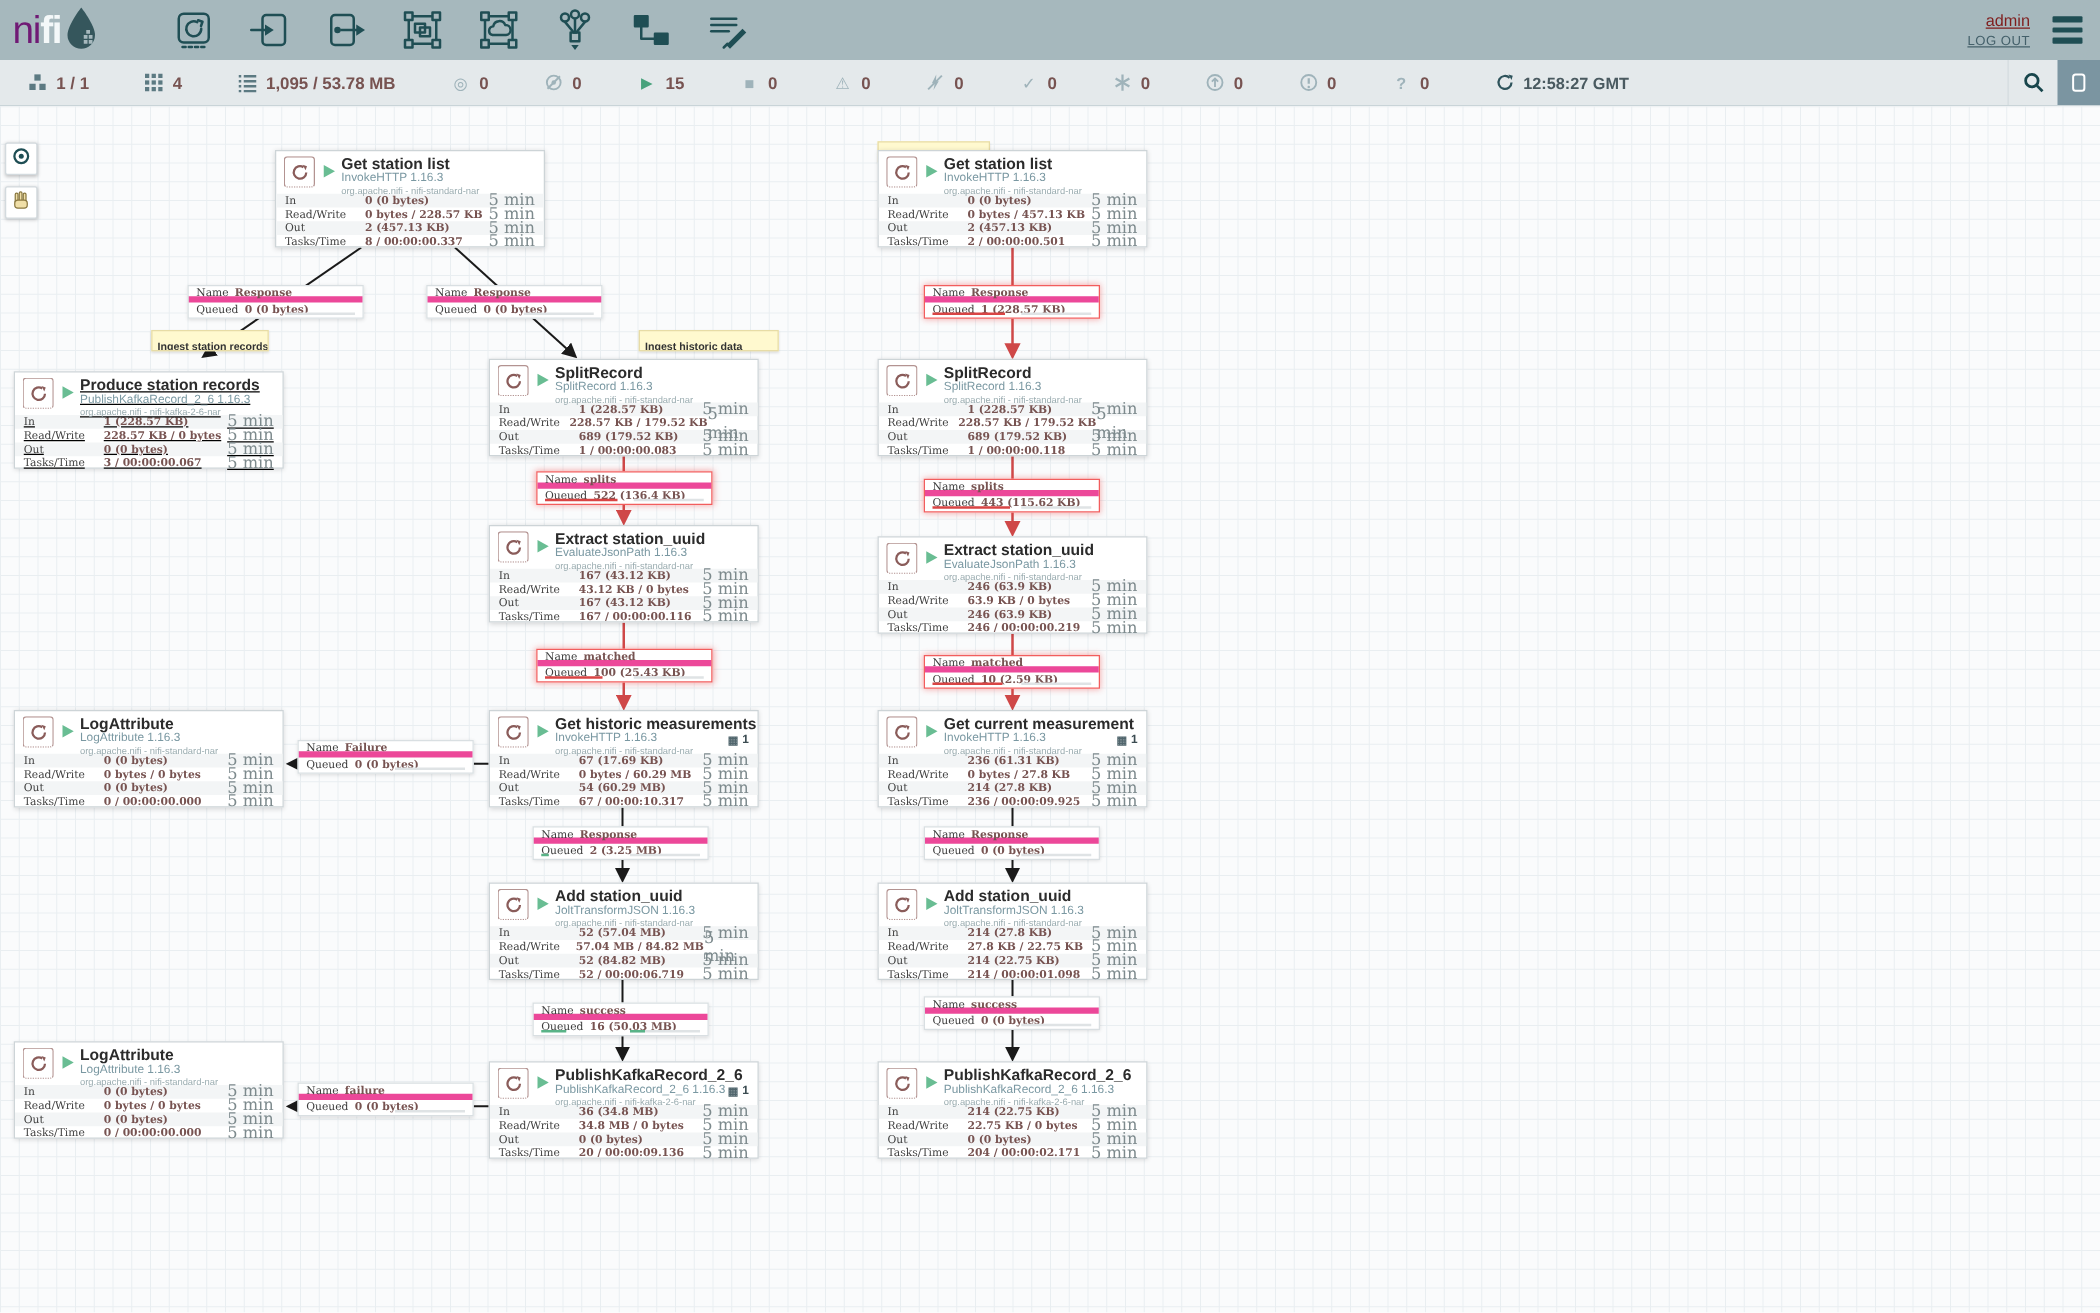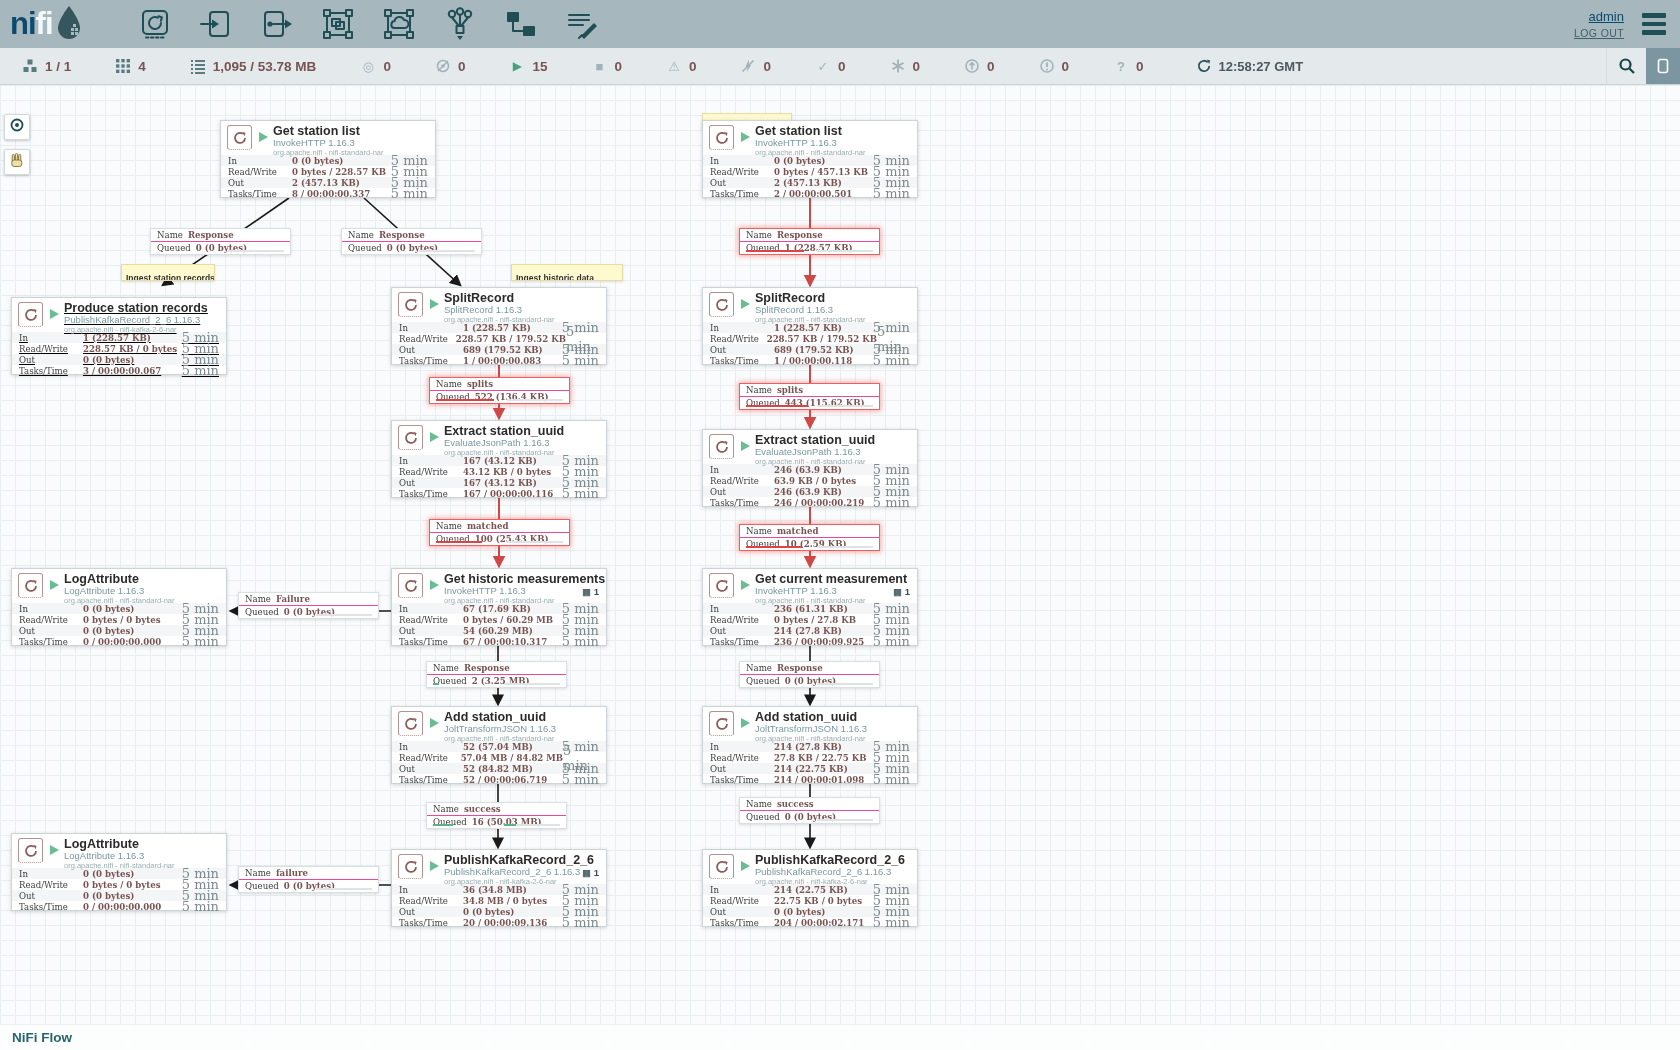--- a/index.html
+++ b/index.html
@@ -2,29 +2,29 @@
 <html><head>
 <meta charset="utf-8">
 <style>
   * { margin:0; padding:0; box-sizing:border-box; }
   html,body { width:1680px; height:1050px; overflow:hidden; font-family:"Liberation Sans", sans-serif; }
   #app { position:relative; width:1680px; height:1050px; background:#fafbfc; }
 
   
   header { position:relative; height:48px; background:#a6b8bd; display:flex; align-items:center; }
   .logo { display:flex; align-items:center; margin-left:10px; width:112px; }
-  .logo-ni { font-size:31px; font-weight:bold; color:#0c4a6e; letter-spacing:-1px; }
+  .logo-ni { font-size:31px; font-weight:normal; color:#701a75; letter-spacing:-1px; }
   .logo-fi { font-size:31px; font-weight:bold; color:#f4f8f9; letter-spacing:-1px; }
   .logo svg { margin-left:2px; }
   .tb-icons { display:flex; align-items:center; gap:27px; margin-left:16px; }
   .tb-icon { width:34px; height:34px; display:flex; align-items:center; justify-content:center; cursor:grab; }
   .tb-icon svg { stroke:#1f4e54; fill:none; stroke-width:2; stroke-linecap:round; stroke-linejoin:round; }
   .header-right { margin-left:auto; display:flex; align-items:center; gap:18px; padding-right:14px; }
   .user-block { text-align:right; }
-  .user { font-size:13px; color:#0c4a6e;text-decoration:underline; }
+  .user { font-size:13px; color:#7f1d1d;text-decoration:underline; }
   .logout { font-size:10.5px; color:#44606a; text-decoration:underline; letter-spacing:.4px; margin-top:3px; cursor:pointer; }
   .hamburger { display:flex; flex-direction:column; gap:4px; cursor:pointer; }
   .hamburger i { display:block; width:24px; height:4.5px; background:#1f4e54; border-radius:1px; }
 
   
   .statusbar { position:relative; height:37px; background:#e4e9eb; border-bottom:1px solid #c9d4d8; display:flex; align-items:center; padding-left:22px; }
   .sb-item { display:flex; align-items:center; gap:7px; margin-right:44px; white-space:nowrap; }
   .sb-icon { display:flex; align-items:center; justify-content:center; width:16px; height:16px; font-size:13px; color:#9fb3ba; }
   .sb-icon svg { stroke:#68858d; fill:none; stroke-width:1.5; }
   .sb-icon.muted-glyph { color:#9fb3ba; }
@@ -59,21 +59,21 @@
   .p-row { height:11px; display:flex; align-items:center; padding:0 7px; }
   .p-row:nth-child(odd) { background:#f3f5f6; }
   .p-row .lbl { width:64px; font-family:"DejaVu Serif", serif; font-size:8.6px; color:#414141; }
   .p-row .val { flex:1; font-family:"DejaVu Serif", serif; font-weight:bold; font-size:8.6px; color:#775351; white-space:nowrap; }
   .p-row .win { font-family:"DejaVu Serif", serif; font-size:13px; color:#7d8a8d; }
 
   
   .queue { position:absolute; width:141px; height:27px; background:#fff; border:1px solid #d9dfe2; box-shadow:0 1px 3px rgba(0,0,0,.13); z-index:2; cursor:pointer; }
   .queue.alert { border:1px solid #f25d5d; box-shadow:0 0 5px 1px rgba(240,70,70,.45); }
   .q-row { height:12px; padding:1px 6px 0; display:flex; align-items:baseline; gap:5px; white-space:nowrap; }
-  .q-row1 { border-bottom:1px solid #ec4899; height:13px; }
+  .q-row1 { border-bottom:5px solid #ec4899; height:13px; }
   .q-k { font-family:"DejaVu Serif", serif; font-size:8.6px; color:#3c3c3c; }
   .q-v { font-family:"DejaVu Serif", serif; font-size:8.6px; font-weight:bold; color:#775351; }
   .q-gauges { position:absolute; bottom:2px; left:6px; right:6px; height:2px; display:flex; justify-content:space-between; align-items:center; }
   .g-left { height:2px; width:0; background:var(--fill,#d94444); }
   .g-right { width:56px; height:2px; background:#dfe3e5; position:relative; }
   .g-right-fill { position:absolute; left:0; top:0; height:2px; width:0; background:var(--fill,#59b387); }
 
   
   .canvas-label { position:absolute; background:#fff9cf; border:1px solid #e7dca6; box-shadow:0 1px 2px rgba(0,0,0,.12); padding:2px 4px; z-index:2; cursor:pointer; height:17px; overflow:hidden; }
   .canvas-label span { font-size:8.5px; font-weight:bold; color:#333; white-space:nowrap; }
@@ -1161,18 +1161,15 @@
       <span><svg width="16" height="16" viewBox="0 0 16 16">
             <g fill="#f0dfa8" stroke="#8a7840" stroke-width="1">
               <rect x="3.2" y="2.5" width="2.2" height="8" rx="1"></rect>
               <rect x="6.4" y="1.5" width="2.2" height="9" rx="1"></rect>
               <rect x="9.6" y="2.5" width="2.2" height="8" rx="1"></rect>
               <rect x="2.8" y="8" width="10" height="6.5" rx="2.5"></rect>
             </g>
           </svg></span>
     </div>
 
-    <div class="footer">
-      <span class="breadcrumb">NiFi Flow</span>
-    </div>
   </div>
 
 </div>
 
 </body></html>

